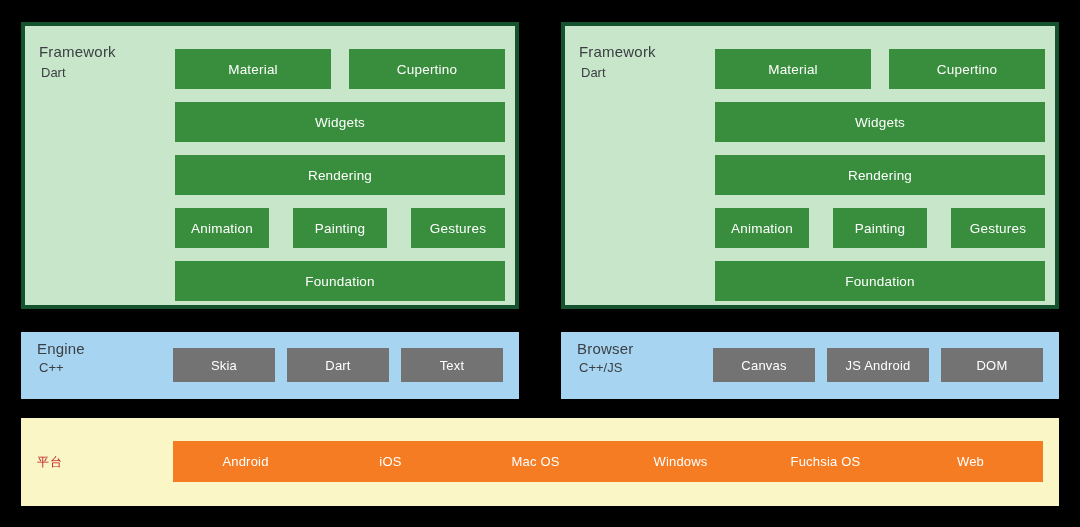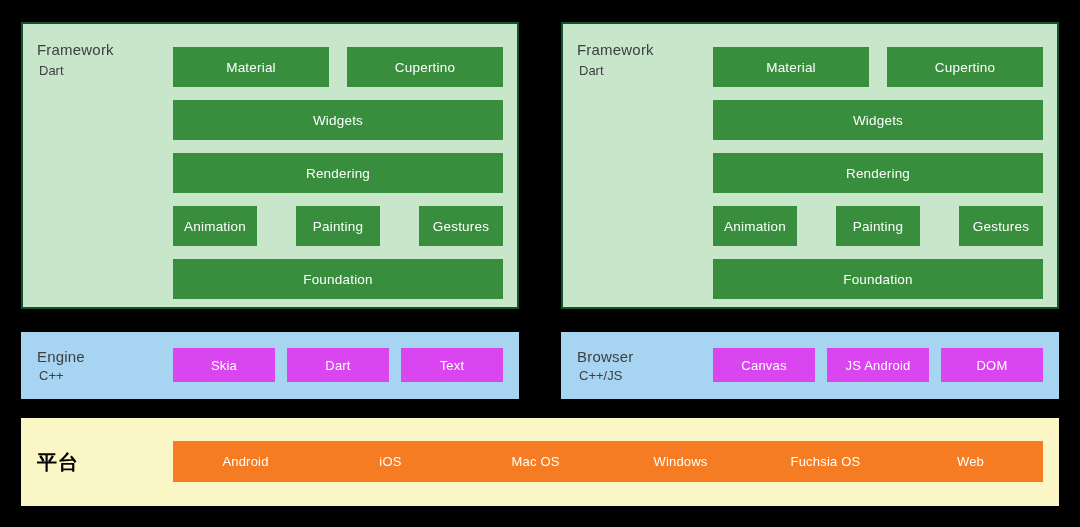--- a/index.html
+++ b/index.html
@@ -9,67 +9,67 @@
     background:#000;
     font-family:"Liberation Sans", sans-serif;
     overflow:hidden;
   }
   .panel{position:absolute;box-sizing:border-box;}
 
   
   .panel.green{
     top:22px;width:498px;height:287px;
     background:#C8E6C9;
-    border:2px solid #14532d;
+    border:4px solid #14532d;
   }
   .panel.green.left{left:21px;}
   .panel.green.right{left:561px;}
 
   .panel-labels{position:absolute;left:14px;top:17px;color:#3B3F42;}
   .panel-title{font-size:15px;font-weight:500;letter-spacing:.2px;}
   .panel-subtitle{font-size:13px;margin-top:5px;padding-left:2px;}
 
   .stack{
     position:absolute;left:150px;top:23px;width:330px;
     display:flex;flex-direction:column;gap:13px;
   }
   .row{display:flex;justify-content:space-between;}
   .box{
     display:flex;align-items:center;justify-content:center;
     color:#FFFFFF;font-size:13.5px;letter-spacing:.2px;
     height:40px;box-sizing:border-box;
   }
   .green-box{background:#388E3C;}
   .w156{width:156px;}
-  .w102{width:84px;}
+  .w102{width:94px;}
   .full{width:100%;}
 
   
   .panel.blue{
     top:332px;width:498px;height:67px;
     background:#A6D4F1;
   }
   .panel.blue.left{left:21px;}
   .panel.blue.right{left:561px;}
-  .panel.blue .panel-labels{top:16px;left:16px;}
+  .panel.blue .panel-labels{top:8px;left:16px;}
   .panel.blue .panel-subtitle{margin-top:3px;}
   .blue-row{
     position:absolute;left:152px;top:16px;width:330px;
     display:flex;justify-content:space-between;
   }
-  .blue-box{background:#d946ef;width:102px;height:34px;font-size:13px;}
+  .blue-box{background:#737373;width:102px;height:34px;font-size:13px;}
 
   
   .panel.yellow{
     left:21px;top:418px;width:1038px;height:88px;
     background:#FBF6C5;
   }
   .platform-label{
     position:absolute;left:16px;top:50%;transform:translateY(-50%);
-    font-size:20px;font-weight:700;color:#000000;letter-spacing:1px;
+    font-size:12px;font-weight:400;color:#b91c1c;letter-spacing:1px;
   }
   .platform-row{
     position:absolute;left:152px;top:23px;width:870px;
     display:flex;justify-content:space-between;
   }
   .orange-box{background:#F57C22;width:154px;height:41px;font-size:13px;}
 </style>
 </head>
 <body>
 

